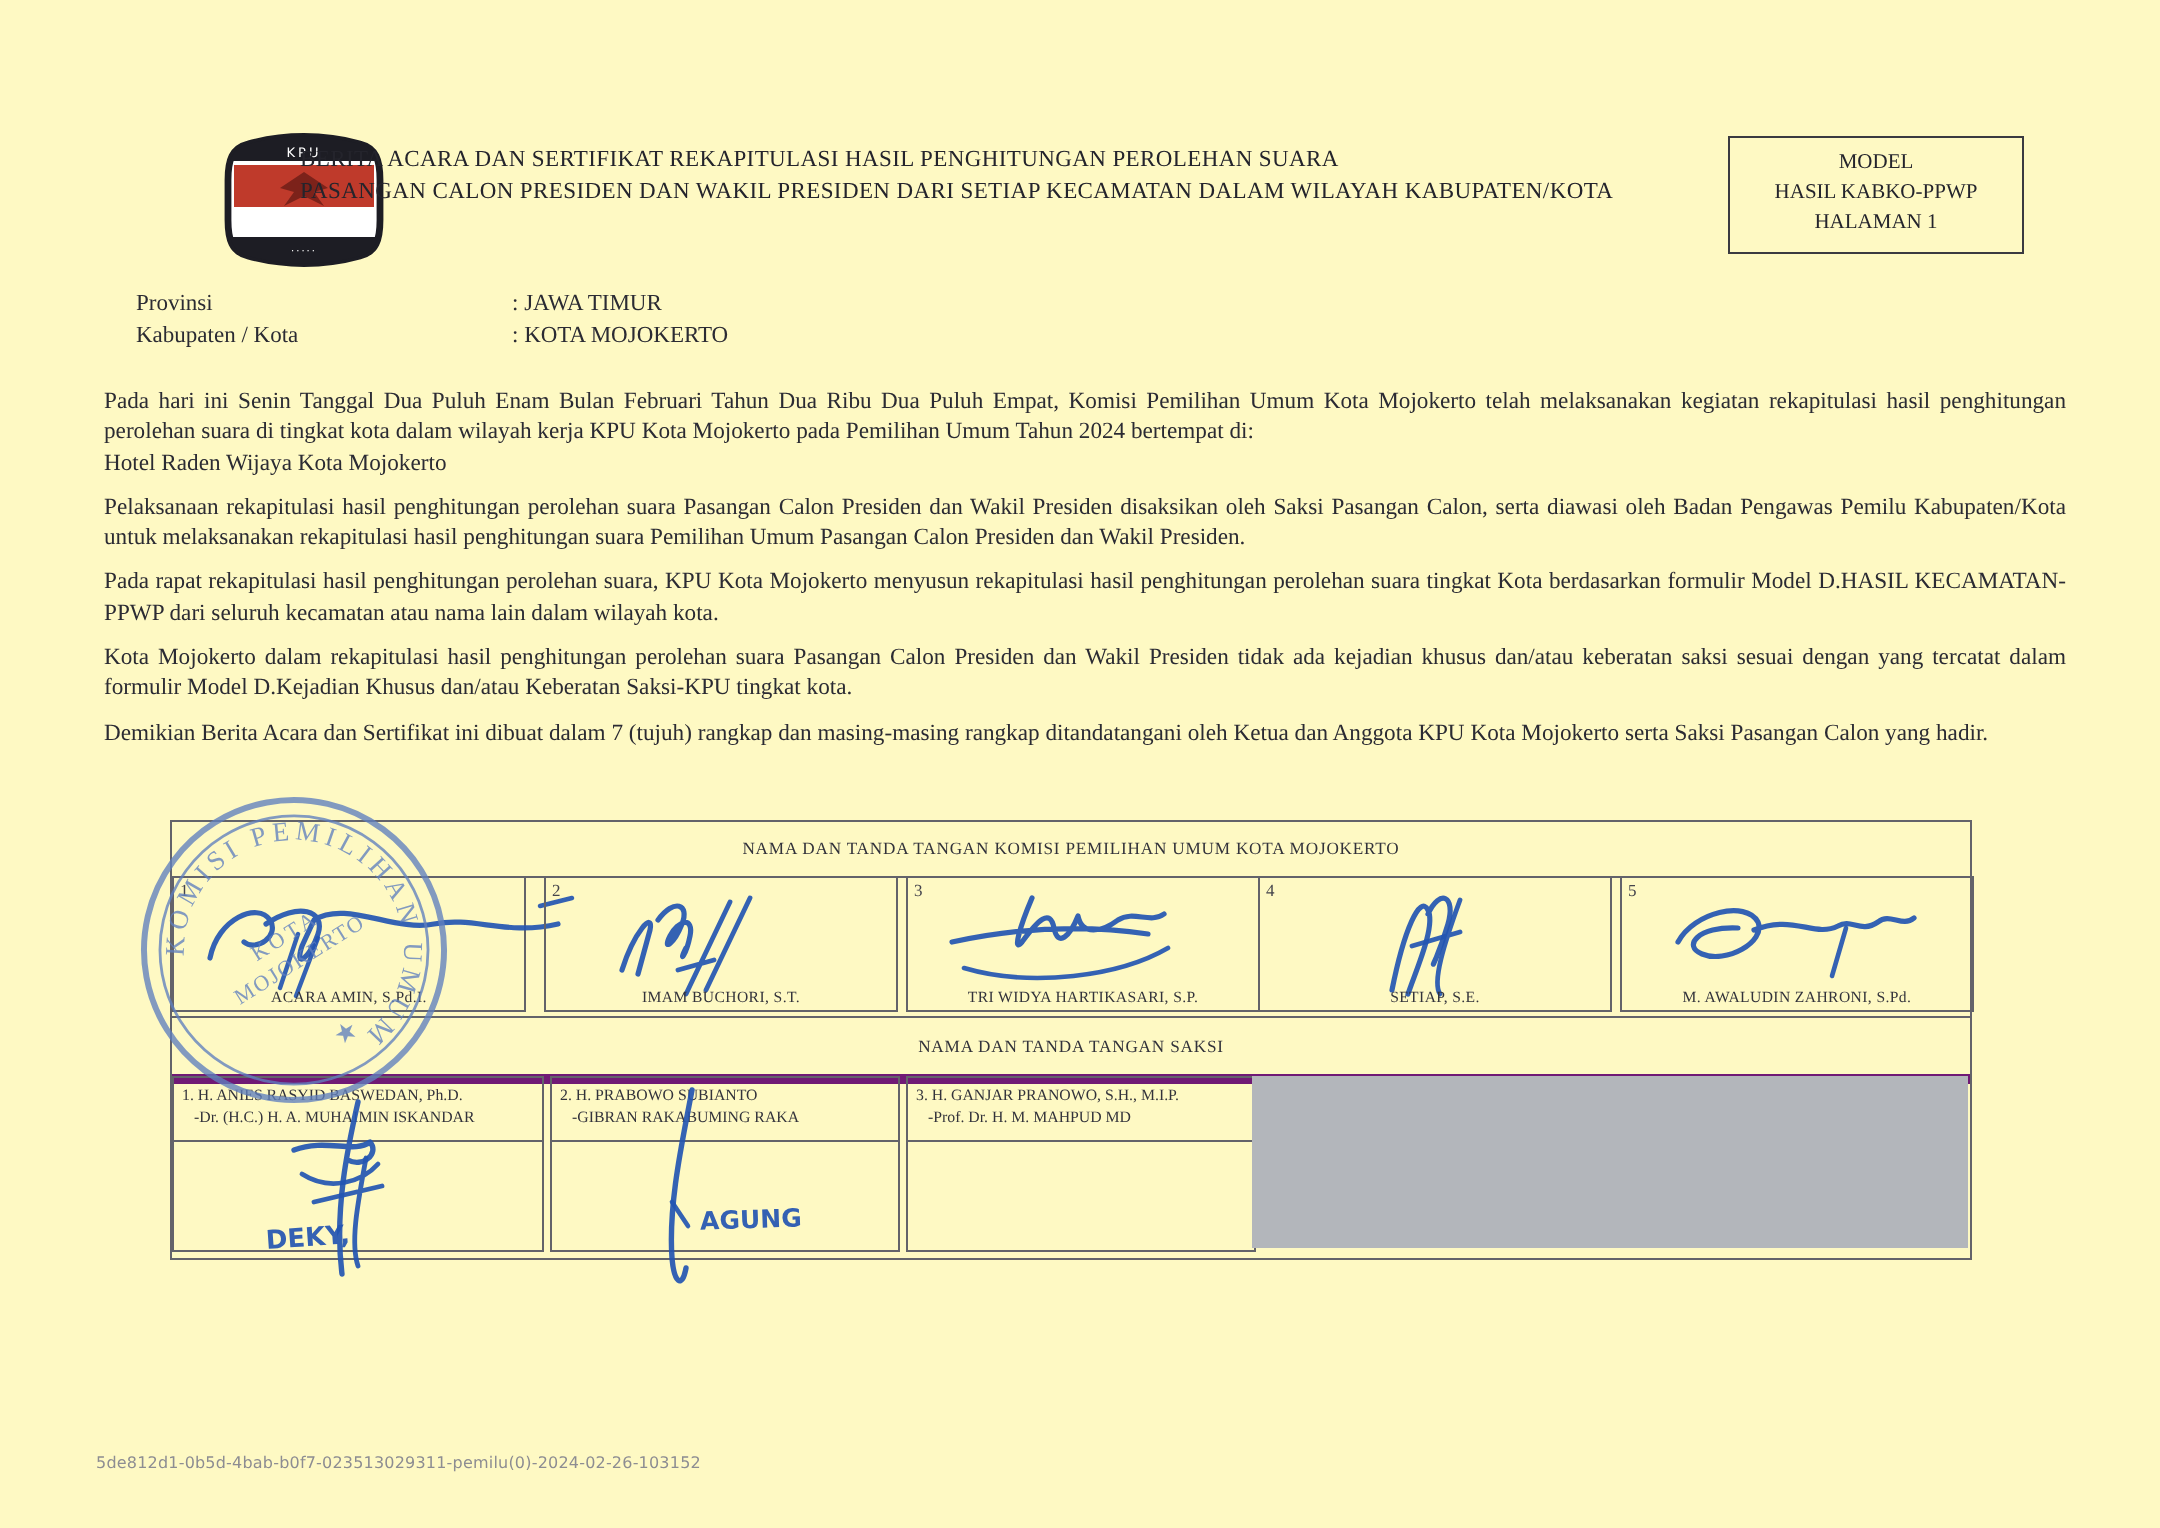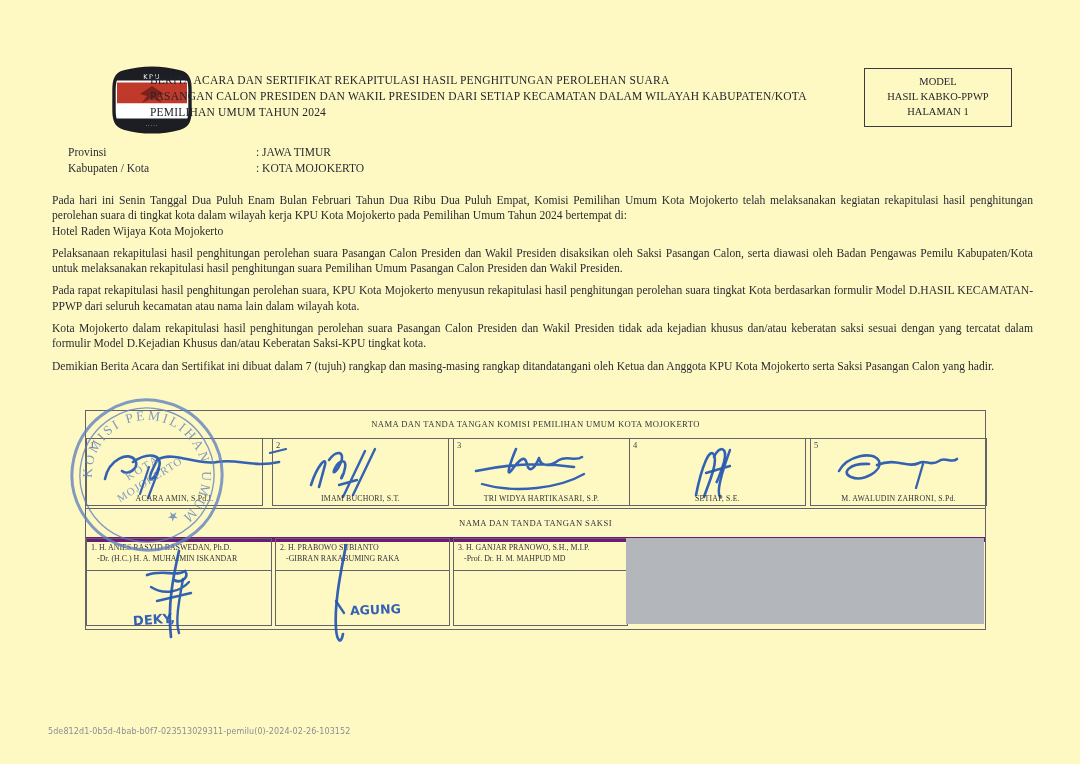--- a/index.html
+++ b/index.html
@@ -64,21 +64,20 @@
     <rect x="5" y="15.5" width="70" height="21" fill="#bf3a2b"></rect>
     <rect x="5" y="36.5" width="70" height="15" fill="#ffffff"></rect>
     <path d="M40,19 L28,27 L35,29 L30,36 L40,31 L50,36 L45,29 L52,27 Z" fill="#7c221a"></path>
     <path d="M3,51.5 L77,51.5 C75.8,56.5 72.8,59.5 68,61 C50,66 30,66 12,61 C7.2,59.5 4.2,56.5 3,51.5 Z" fill="#1d1d24"></path>
     <text x="40" y="60" text-anchor="middle" font-size="5" letter-spacing="1" fill="#ffffff" font-family="DejaVu Sans, sans-serif">·····</text>
   </svg>
 
   <div class="title-block">
     <div>BERITA ACARA DAN SERTIFIKAT REKAPITULASI HASIL PENGHITUNGAN PEROLEHAN SUARA</div>
     <div>PASANGAN CALON PRESIDEN DAN WAKIL PRESIDEN DARI SETIAP KECAMATAN DALAM WILAYAH KABUPATEN/KOTA</div>
-    <div>PEMILIHAN UMUM TAHUN 2024</div>
   </div>
 
   <div class="model-box">
     <div>MODEL</div>
     <div>HASIL KABKO-PPWP</div>
     <div>HALAMAN 1</div>
   </div>
 
   <div class="info-block">
     <div class="info-row">

